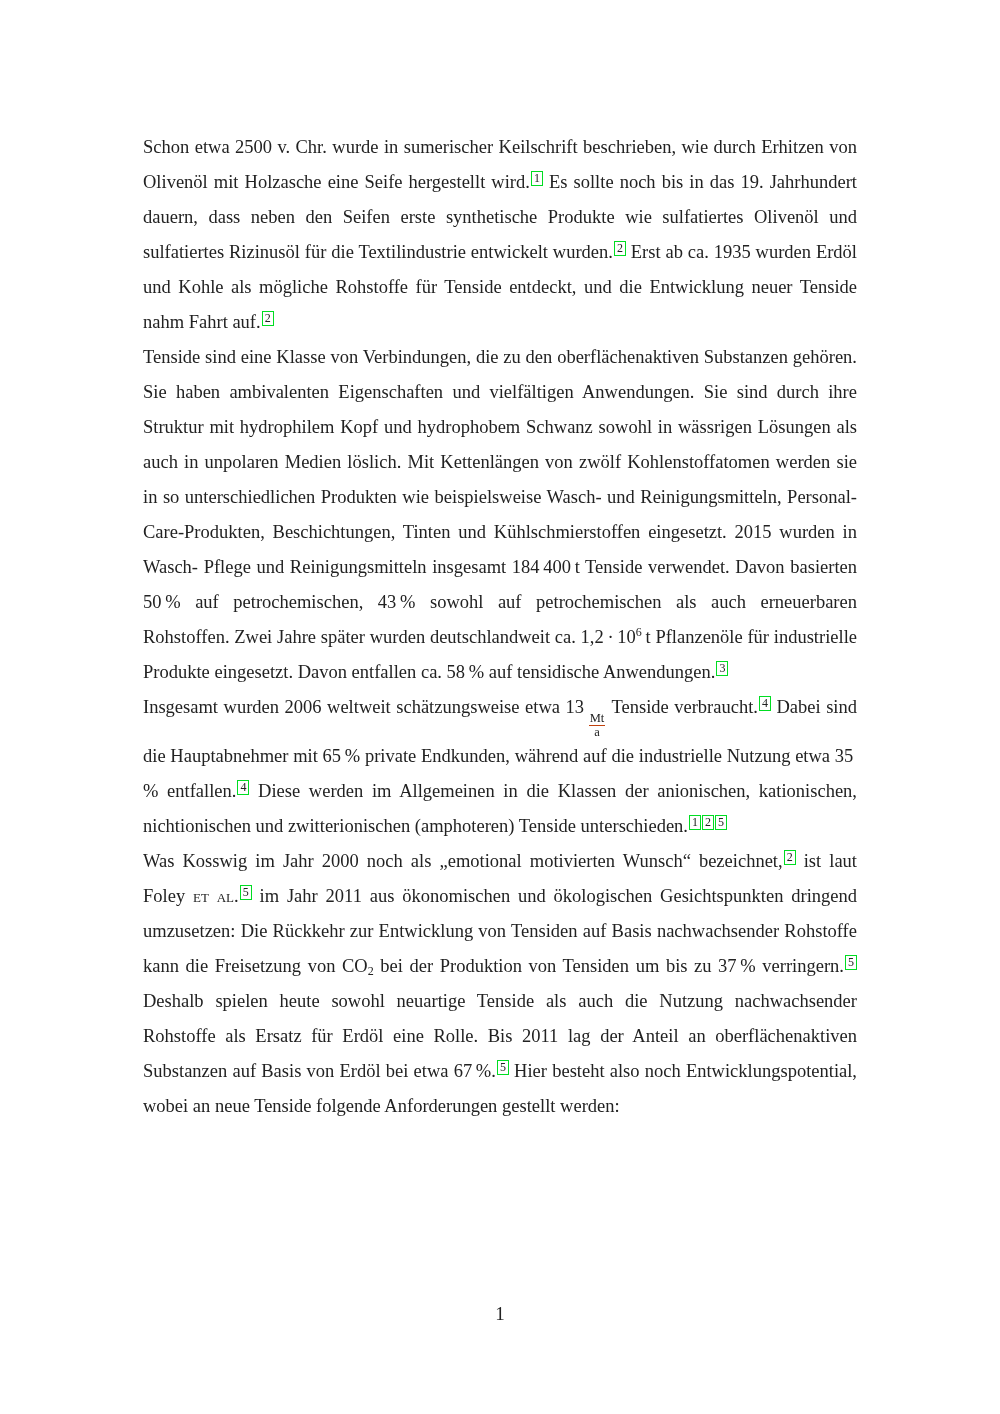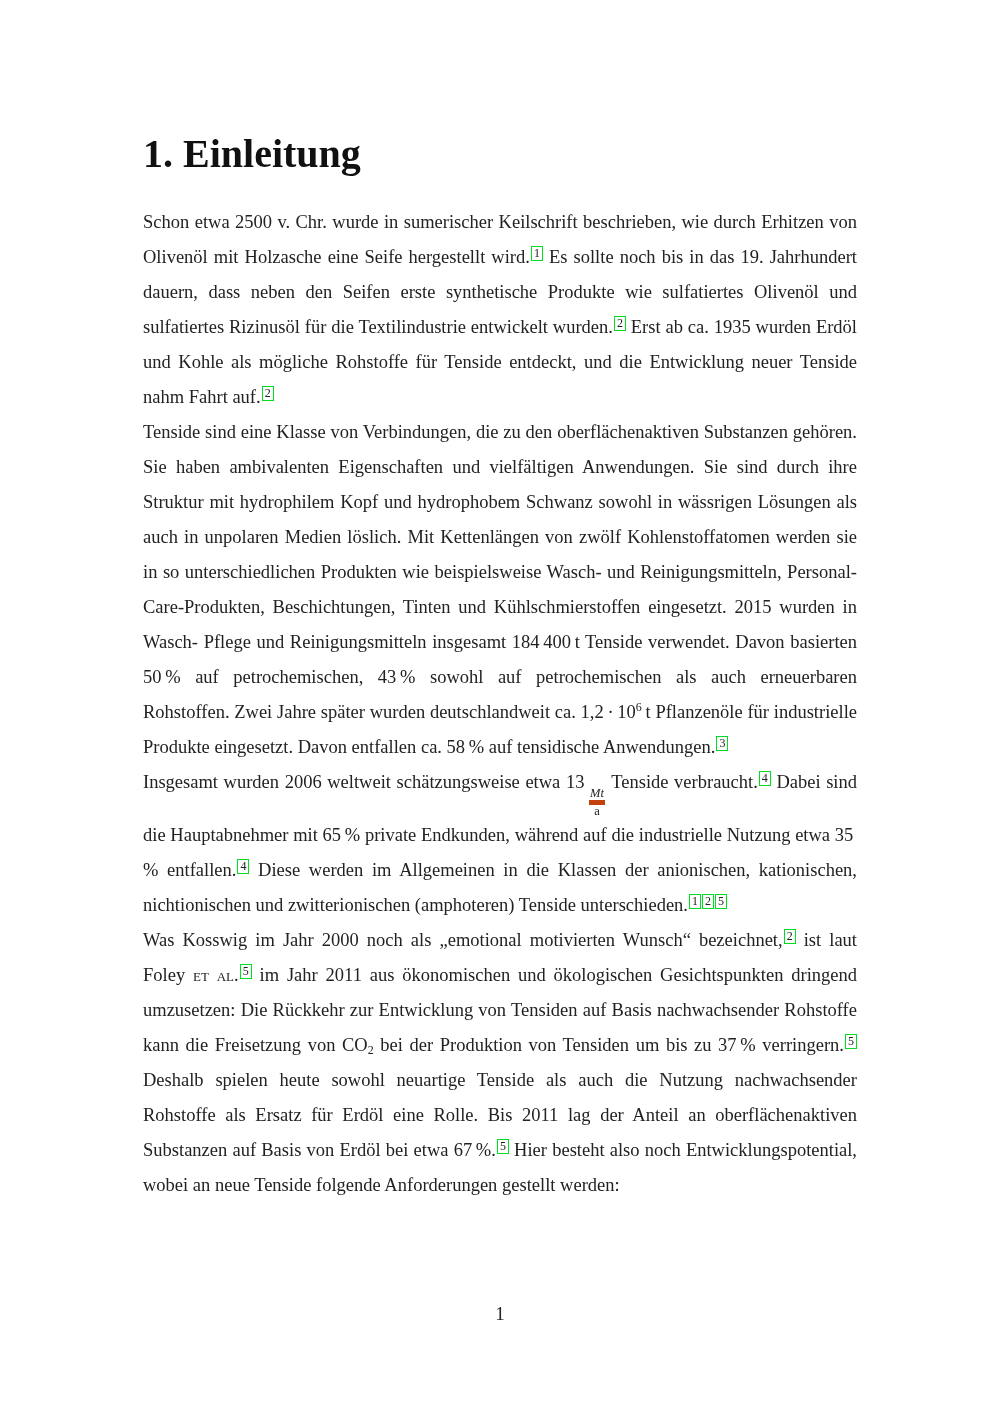--- a/index.html
+++ b/index.html
@@ -76,43 +76,41 @@
     display: inline-flex;
     flex-direction: column;
     align-items: center;
     vertical-align: -9px;
     line-height: 1.05;
     font-size: 12.5px;
     margin: 0 1px;
   }
   .frac .num {
     display: block;
-    border-bottom: 5px solid #c2410c;
+    border-bottom: 1px solid #c2410c;
     padding: 0 1px;
-    font-style: italic;
   }
   .frac .den {
     display: block;
   }
   .pagenum {
     position: absolute;
     left: 0;
     right: 0;
     top: 1303px;
     text-align: center;
     font-size: 19px;
     color: #222222;
   }
 </style>
 </head>
 <body>
 
 <div class="page">
   <div class="content">
-    <h1 class="heading">1. Einleitung</h1>
     <div class="body-text">
         <p class="para">Schon etwa 2500 v. Chr. wurde in sumerischer Keilschrift beschrieben, wie durch Erhitzen von Olivenöl mit Holzasche eine Seife hergestellt wird.<sup class="cite" style="border-color: rgb(0, 221, 34);">1</sup> Es sollte noch bis in das 19. Jahrhundert dauern, dass neben den Seifen erste synthetische Produkte wie sulfatiertes Olivenöl und sulfatiertes Rizinusöl für die Textilindustrie entwickelt wurden.<sup class="cite" style="border-color: rgb(0, 221, 34);">2</sup> Erst ab ca. 1935 wurden Erdöl und Kohle als mögliche Rohstoffe für Tenside entdeckt, und die Entwicklung neuer Tenside nahm Fahrt auf.<sup class="cite" style="border-color: rgb(0, 221, 34);">2</sup></p>
         <p class="para">Tenside sind eine Klasse von Verbindungen, die zu den oberflächenaktiven Substanzen gehören. Sie haben ambivalenten Eigenschaften und vielfältigen Anwendungen. Sie sind durch ihre Struktur mit hydrophilem Kopf und hydrophobem Schwanz sowohl in wässrigen Lösungen als auch in unpolaren Medien löslich. Mit Kettenlängen von zwölf Kohlenstoffatomen werden sie in so unterschiedlichen Produkten wie beispielsweise Wasch- und Reinigungsmitteln, Personal-Care-Produkten, Beschichtungen, Tinten und Kühlschmierstoffen eingesetzt. 2015 wurden in Wasch- Pflege und Reinigungsmitteln insgesamt 184 400 t Tenside verwendet. Davon basierten 50 % auf petrochemischen, 43 % sowohl auf petrochemischen als auch erneuerbaren Rohstoffen. Zwei Jahre später wurden deutschlandweit ca. 1,2 · 10<sup class="msup">6</sup> t Pflanzenöle für industrielle Produkte eingesetzt. Davon entfallen ca. 58 % auf tensidische Anwendungen.<sup class="cite" style="border-color: rgb(0, 221, 34);">3</sup></p>
         <p class="para">Insgesamt wurden 2006 weltweit schätzungsweise etwa 13 <span class="frac">
             <span class="num">Mt</span>
             <span class="den">a</span>
           </span> Tenside verbraucht.<sup class="cite" style="border-color: rgb(0, 221, 34);">4</sup> Dabei sind die Hauptabnehmer mit 65 % private Endkunden, während auf die industrielle Nutzung etwa 35 % entfallen.<sup class="cite" style="border-color: rgb(0, 221, 34);">4</sup> Diese werden im Allgemeinen in die Klassen der anionischen, kationischen, nichtionischen und zwitterionischen (amphoteren) Tenside unterschieden.<sup class="cite" style="border-color: rgb(0, 221, 34);">1</sup><sup class="cite" style="border-color: rgb(0, 221, 34);">2</sup><sup class="cite" style="border-color: rgb(0, 221, 34);">5</sup></p>
         <p class="para">Was Kosswig im Jahr 2000 noch als „emotional motivierten Wunsch“ bezeichnet,<sup class="cite" style="border-color: rgb(0, 221, 34);">2</sup> ist laut Foley <span class="smallcaps">et al.</span><sup class="cite" style="border-color: rgb(0, 221, 34);">5</sup> im Jahr 2011 aus ökonomischen und ökologischen Gesichtspunkten dringend umzusetzen: Die Rückkehr zur Entwicklung von Tensiden auf Basis nachwachsender Rohstoffe kann die Freisetzung von CO<sub class="msub">2</sub> bei der Produktion von Tensiden um bis zu 37 % verringern.<sup class="cite" style="border-color: rgb(0, 221, 34);">5</sup> Deshalb spielen heute sowohl neuartige Tenside als auch die Nutzung nachwachsender Rohstoffe als Ersatz für Erdöl eine Rolle. Bis 2011 lag der Anteil an oberflächenaktiven Substanzen auf Basis von Erdöl bei etwa 67 %.<sup class="cite" style="border-color: rgb(0, 221, 34);">5</sup> Hier besteht also noch Entwicklungspotential, wobei an neue Tenside folgende Anforderungen gestellt werden:</p>
       </div>
   </div>

